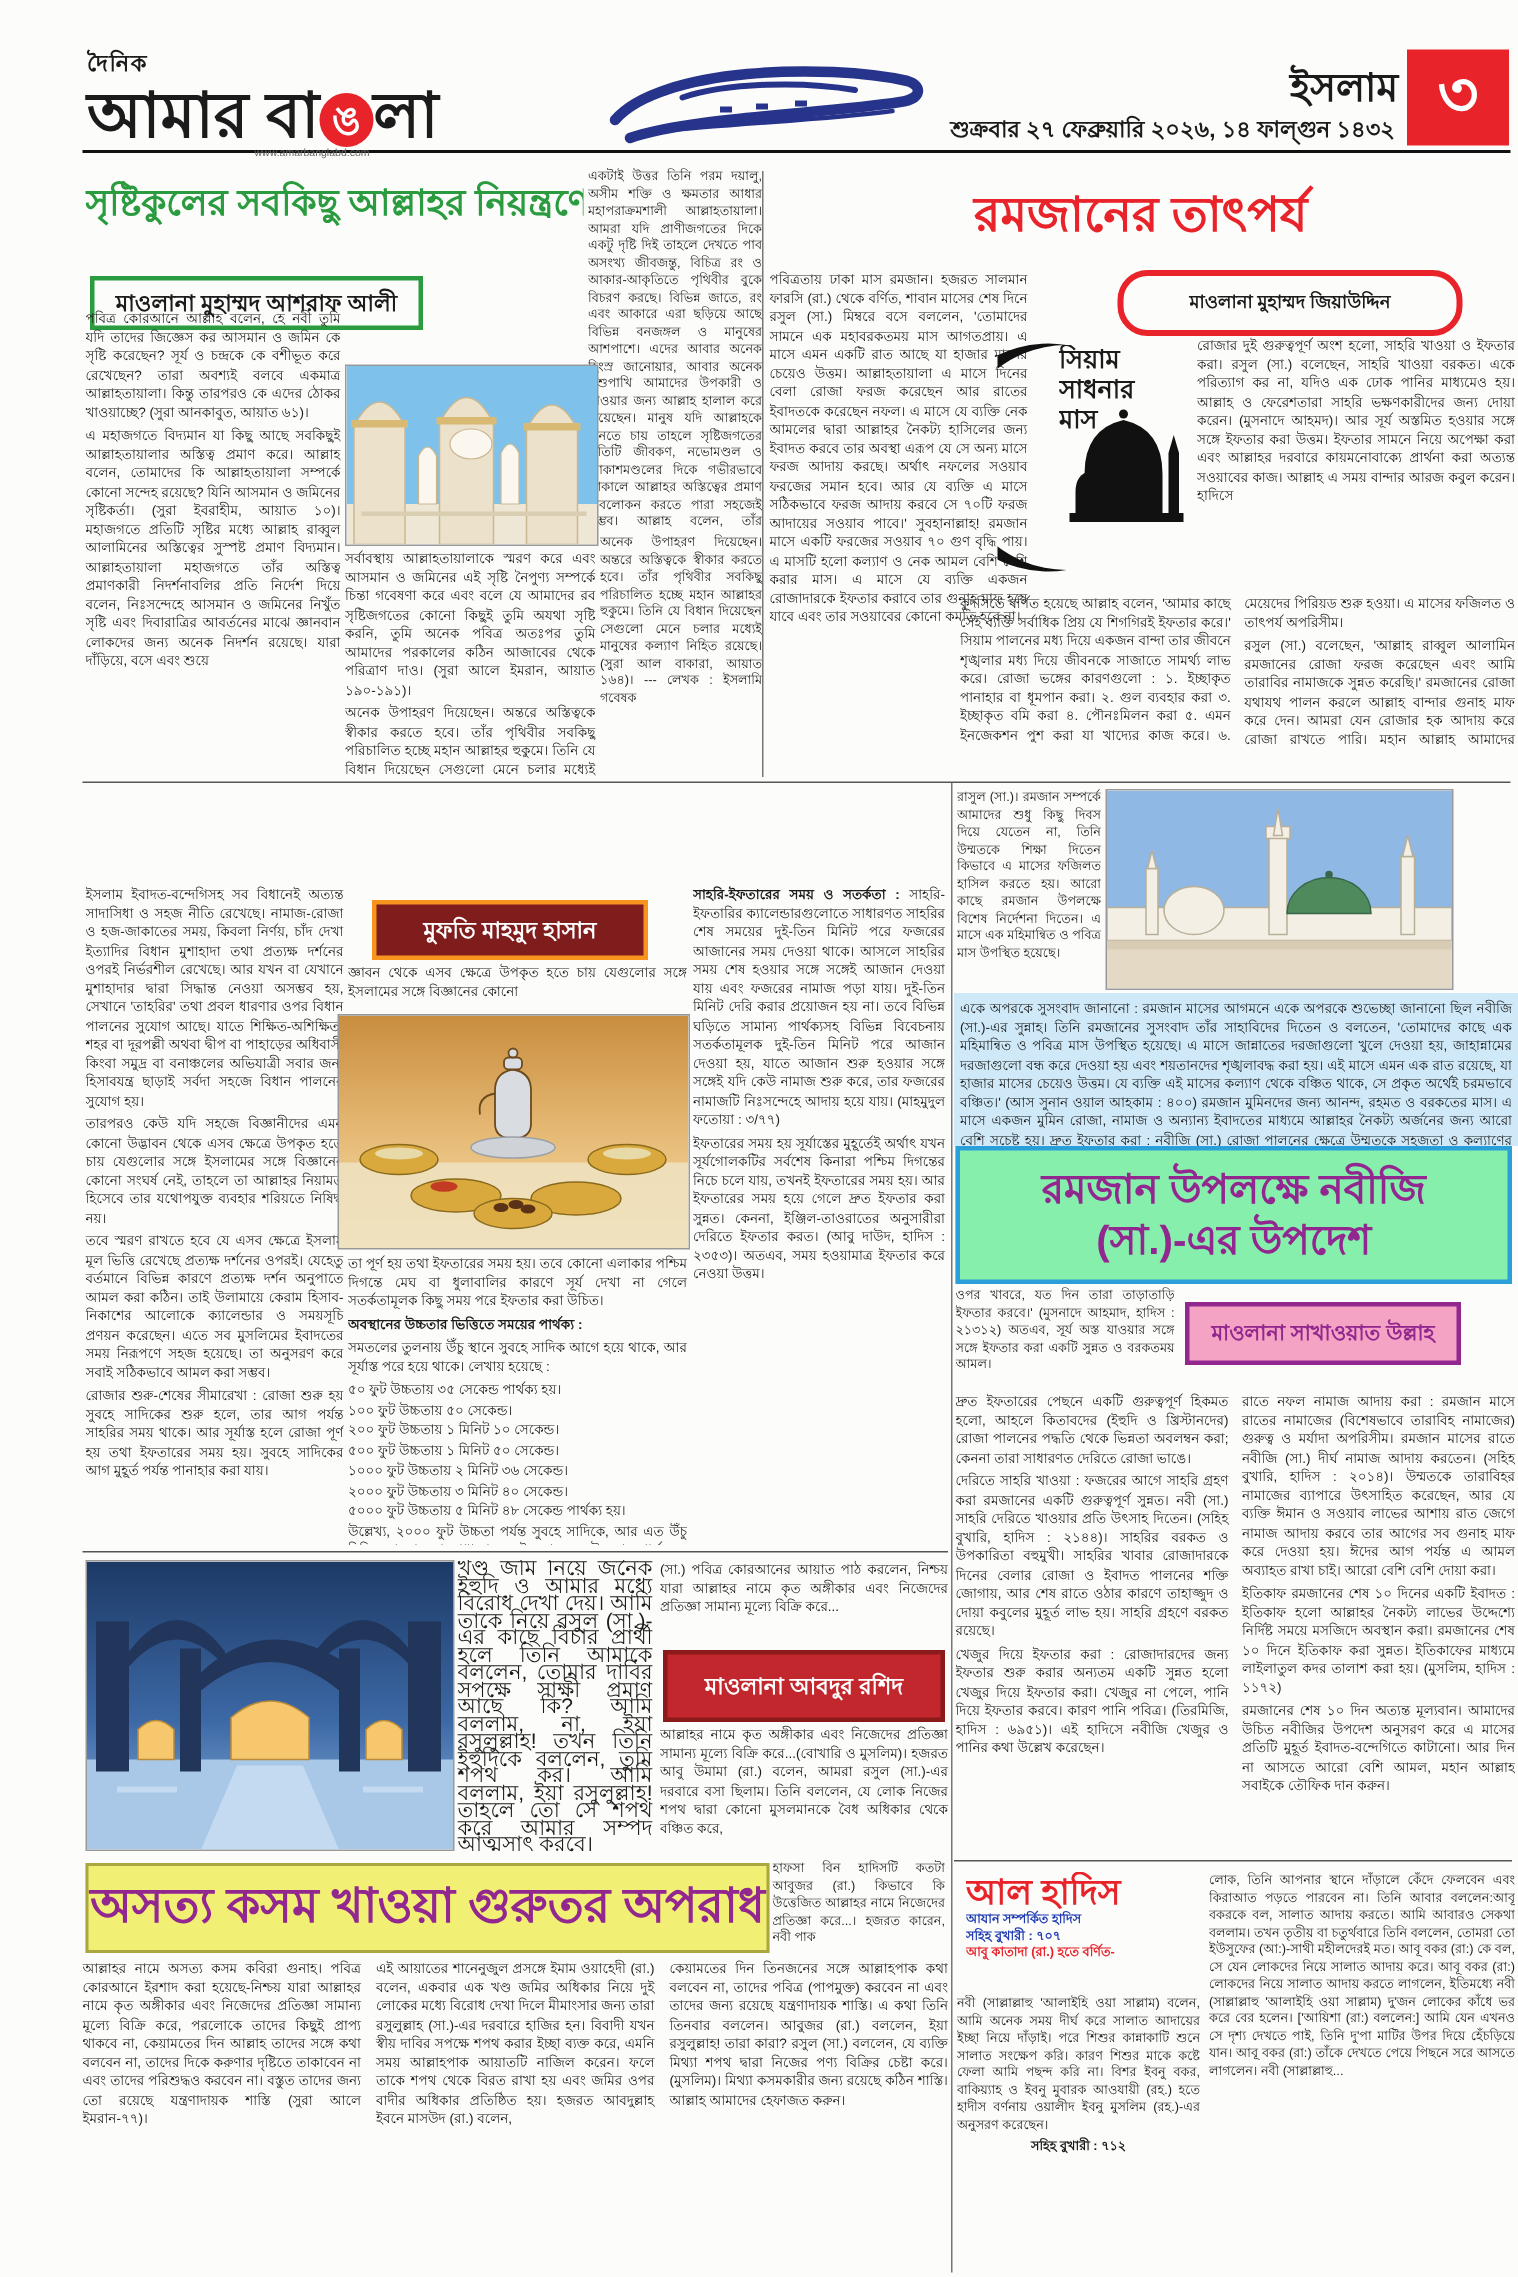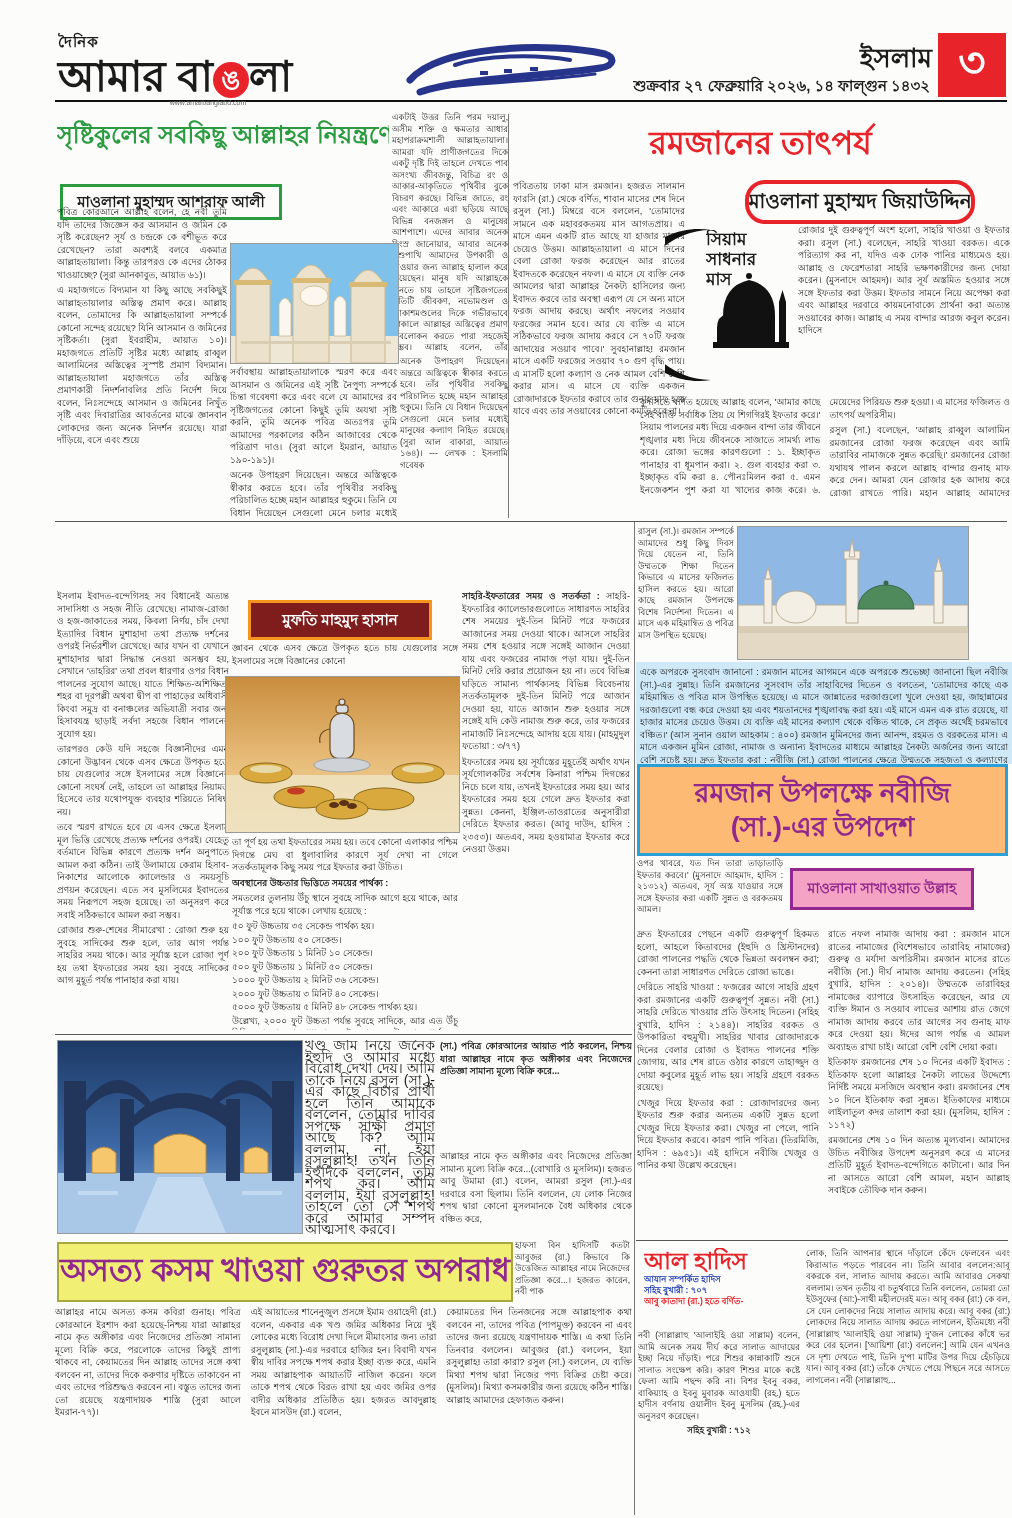--- a/index.html
+++ b/index.html
@@ -108,21 +108,21 @@
   </div>
 
   <div class="vrule" style="left:508px;top:114px;height:404px;"></div>
 
   <div class="hl" style="left:512px;top:118px;width:497px;font-size:32px;color:#e8232a;text-align:center;">রমজানের তাৎপর্য</div>
 
   <div class="txt" style="left:513px;top:180px;width:172px;height:338px;">
     <p>পবিত্রতায় ঢাকা মাস রমজান। হজরত সালমান ফারসি (রা.) থেকে বর্ণিত, শাবান মাসের শেষ দিনে রসুল (সা.) মিম্বরে বসে বললেন, 'তোমাদের সামনে এক মহাবরকতময় মাস আগতপ্রায়। এ মাসে এমন একটি রাত আছে যা হাজার মাসের চেয়েও উত্তম। আল্লাহতায়ালা এ মাসে দিনের বেলা রোজা ফরজ করেছেন আর রাতের ইবাদতকে করেছেন নফল। এ মাসে যে ব্যক্তি নেক আমলের দ্বারা আল্লাহর নৈকট্য হাসিলের জন্য ইবাদত করবে তার অবস্থা এরূপ যে সে অন্য মাসে ফরজ আদায় করছে। অর্থাৎ নফলের সওয়াব ফরজের সমান হবে। আর যে ব্যক্তি এ মাসে সঠিকভাবে ফরজ আদায় করবে সে ৭০টি ফরজ আদায়ের সওয়াব পাবে।' সুবহানাল্লাহ! রমজান মাসে একটি ফরজের সওয়াব ৭০ গুণ বৃদ্ধি পায়। এ মাসটি হলো কল্যাণ ও নেক আমল বেশি বেশি করার মাস। এ মাসে যে ব্যক্তি একজন রোজাদারকে ইফতার করাবে তার গুনাহ মাফ হয়ে যাবে এবং তার সওয়াবের কোনো কমতি হবে না।</p>
   </div>
 
-  <div class="byline" style="left:745px;top:180px;width:222px;height:36px;border:4px solid #e8232a;border-radius:20px;font-size:20px;">মাওলানা মুহাম্মদ জিয়াউদ্দিন</div>
+  <div class="byline" style="left:745px;top:180px;width:222px;height:36px;border:4px solid #e8232a;border-radius:20px;font-size:12px;">মাওলানা মুহাম্মদ জিয়াউদ্দিন</div>
 
   <div class="abs" style="left:665px;top:224px;width:128px;height:162px;">
     <svg width="128" height="162" viewBox="0 0 128 162">
       <defs>
           <clipPath id="cres">
             <path d="M64 2 A64 64 0 1 0 64 158 A78 78 0 0 1 64 2 Z M0 0 H128 V162 H0 Z" clip-rule="evenodd"></path>
           </clipPath>
         </defs>
       <path d="M46 6 A76 76 0 1 0 46 156 A62 62 0 0 1 46 6 Z" fill="#111"></path>
       <g fill="#111">
@@ -254,21 +254,21 @@
       <g fill="#d8cdb4">
           <rect x="0" y="100" width="230" height="6"></rect>
         </g>
     </svg>
   </div>
 
   <div class="txt" style="left:636px;top:662px;width:368px;height:94px;background:#cfe9f8;padding:4px;">
     <p>একে অপরকে সুসংবাদ জানানো : রমজান মাসের আগমনে একে অপরকে শুভেচ্ছা জানানো ছিল নবীজি (সা.)-এর সুন্নাহ। তিনি রমজানের সুসংবাদ তাঁর সাহাবিদের দিতেন ও বলতেন, 'তোমাদের কাছে এক মহিমান্বিত ও পবিত্র মাস উপস্থিত হয়েছে। এ মাসে জান্নাতের দরজাগুলো খুলে দেওয়া হয়, জাহান্নামের দরজাগুলো বন্ধ করে দেওয়া হয় এবং শয়তানদের শৃঙ্খলাবদ্ধ করা হয়। এই মাসে এমন এক রাত রয়েছে, যা হাজার মাসের চেয়েও উত্তম। যে ব্যক্তি এই মাসের কল্যাণ থেকে বঞ্চিত থাকে, সে প্রকৃত অর্থেই চরমভাবে বঞ্চিত।' (আস সুনান ওয়াল আহকাম : ৪০০) রমজান মুমিনদের জন্য আনন্দ, রহমত ও বরকতের মাস। এ মাসে একজন মুমিন রোজা, নামাজ ও অন্যান্য ইবাদতের মাধ্যমে আল্লাহর নৈকট্য অর্জনের জন্য আরো বেশি সচেষ্ট হয়। দ্রুত ইফতার করা : নবীজি (সা.) রোজা পালনের ক্ষেত্রে উম্মতকে সহজতা ও কল্যাণের পথনির্দেশ দিয়েছেন। তাঁর গুরুত্বপূর্ণ উপদেশগুলোর মধ্যে ছিল সূর্যাস্তের সঙ্গে সঙ্গে দ্রুত ইফতার করা এবং ফজরের সময় ঘনিয়ে এলে দেরিতে সাহরি গ্রহণ করা।</p>
   </div>
 
-  <div class="abs" style="left:637px;top:764px;width:365px;height:86px;background:#fdba74;border:3px solid #2a9fd8;display:flex;flex-direction:column;align-items:center;justify-content:center;">
+  <div class="abs" style="left:637px;top:764px;width:365px;height:86px;background:#86efac;border:3px solid #2a9fd8;display:flex;flex-direction:column;align-items:center;justify-content:center;">
     <div style="font-size:27px;font-weight:bold;color:#92278f;line-height:34px;white-space:nowrap;">রমজান উপলক্ষে নবীজি</div>
     <div style="font-size:27px;font-weight:bold;color:#92278f;line-height:34px;white-space:nowrap;">(সা.)-এর উপদেশ</div>
   </div>
 
   <div class="txt" style="left:637px;top:858px;width:146px;height:64px;font-size:8.5px;line-height:11.5px;">
     <p>ওপর খাবরে, যত দিন তারা তাড়াতাড়ি ইফতার করবে।' (মুসনাদে আহমাদ, হাদিস : ২১৩১২) অতএব, সূর্য অস্ত যাওয়ার সঙ্গে সঙ্গে ইফতার করা একটি সুন্নত ও বরকতময় আমল।</p>
   </div>
 
   <div class="byline" style="left:790px;top:868px;width:178px;height:36px;background:#f4a3c4;border:3px solid #92278f;color:#92278f;font-size:14px;">মাওলানা সাখাওয়াত উল্লাহ</div>
 
@@ -313,24 +313,25 @@
         <rect x="20" y="150" width="40" height="4"></rect>
           <rect x="184" y="150" width="40" height="4"></rect>
       </g>
     </svg>
   </div>
 
   <div class="txt" style="left:305px;top:1040px;width:130px;height:196px;font-size:14px;line-height:11.5px;">
     <p>খণ্ড জমি নিয়ে জনৈক ইহুদি ও আমার মধ্যে বিরোধ দেখা দেয়। আমি তাকে নিয়ে রসুল (সা.)-এর কাছে বিচার প্রার্থী হলে তিনি আমাকে বললেন, তোমার দাবির সপক্ষে সাক্ষী প্রমাণ আছে কি? আমি বললাম, না, ইয়া রসুলুল্লাহ! তখন তিনি ইহুদিকে বললেন, তুমি শপথ কর। আমি বললাম, ইয়া রসুলুল্লাহ! তাহলে তো সে শপথ করে আমার সম্পদ আত্মসাৎ করবে।</p>
   </div>
 
-  <div class="txt" style="left:440px;top:1040px;width:192px;height:56px;font-weight:bold;">
+  <div class="txt" style="left:440px;top:1040px;width:192px;height:56px;">
     <p>(সা.) পবিত্র কোরআনের আয়াত পাঠ করলেন, নিশ্চয় যারা আল্লাহর নামে কৃত অঙ্গীকার এবং নিজেদের প্রতিজ্ঞা সামান্য মূল্যে বিক্রি করে...</p>
   </div>
 
+  <div class="byline" style="left:442px;top:1100px;width:182px;height:42px;background:#c1272d;border:3px solid #8b1a1a;color:#fff;font-size:15px;">মাওলানা আবদুর রশিদ</div>
 
   <div class="txt" style="left:440px;top:1150px;width:192px;height:86px;">
     <p>আল্লাহর নামে কৃত অঙ্গীকার এবং নিজেদের প্রতিজ্ঞা সামান্য মূল্যে বিক্রি করে...(বোখারি ও মুসলিম)। হজরত আবু উমামা (রা.) বলেন, আমরা রসুল (সা.)-এর দরবারে বসা ছিলাম। তিনি বললেন, যে লোক নিজের শপথ দ্বারা কোনো মুসলমানকে বৈধ অধিকার থেকে বঞ্চিত করে,</p>
   </div>
 
   <div class="abs" style="left:57px;top:1242px;width:452px;height:56px;background:#f2ef75;border:2px solid #aaa741;display:flex;align-items:center;justify-content:center;">
     <div style="font-size:32px;font-weight:bold;color:#92278f;white-space:nowrap;">অসত্য কসম খাওয়া গুরুতর অপরাধ</div>
   </div>
 
   <div class="txt" style="left:515px;top:1240px;width:115px;height:60px;font-size:8.5px;line-height:11.5px;">

